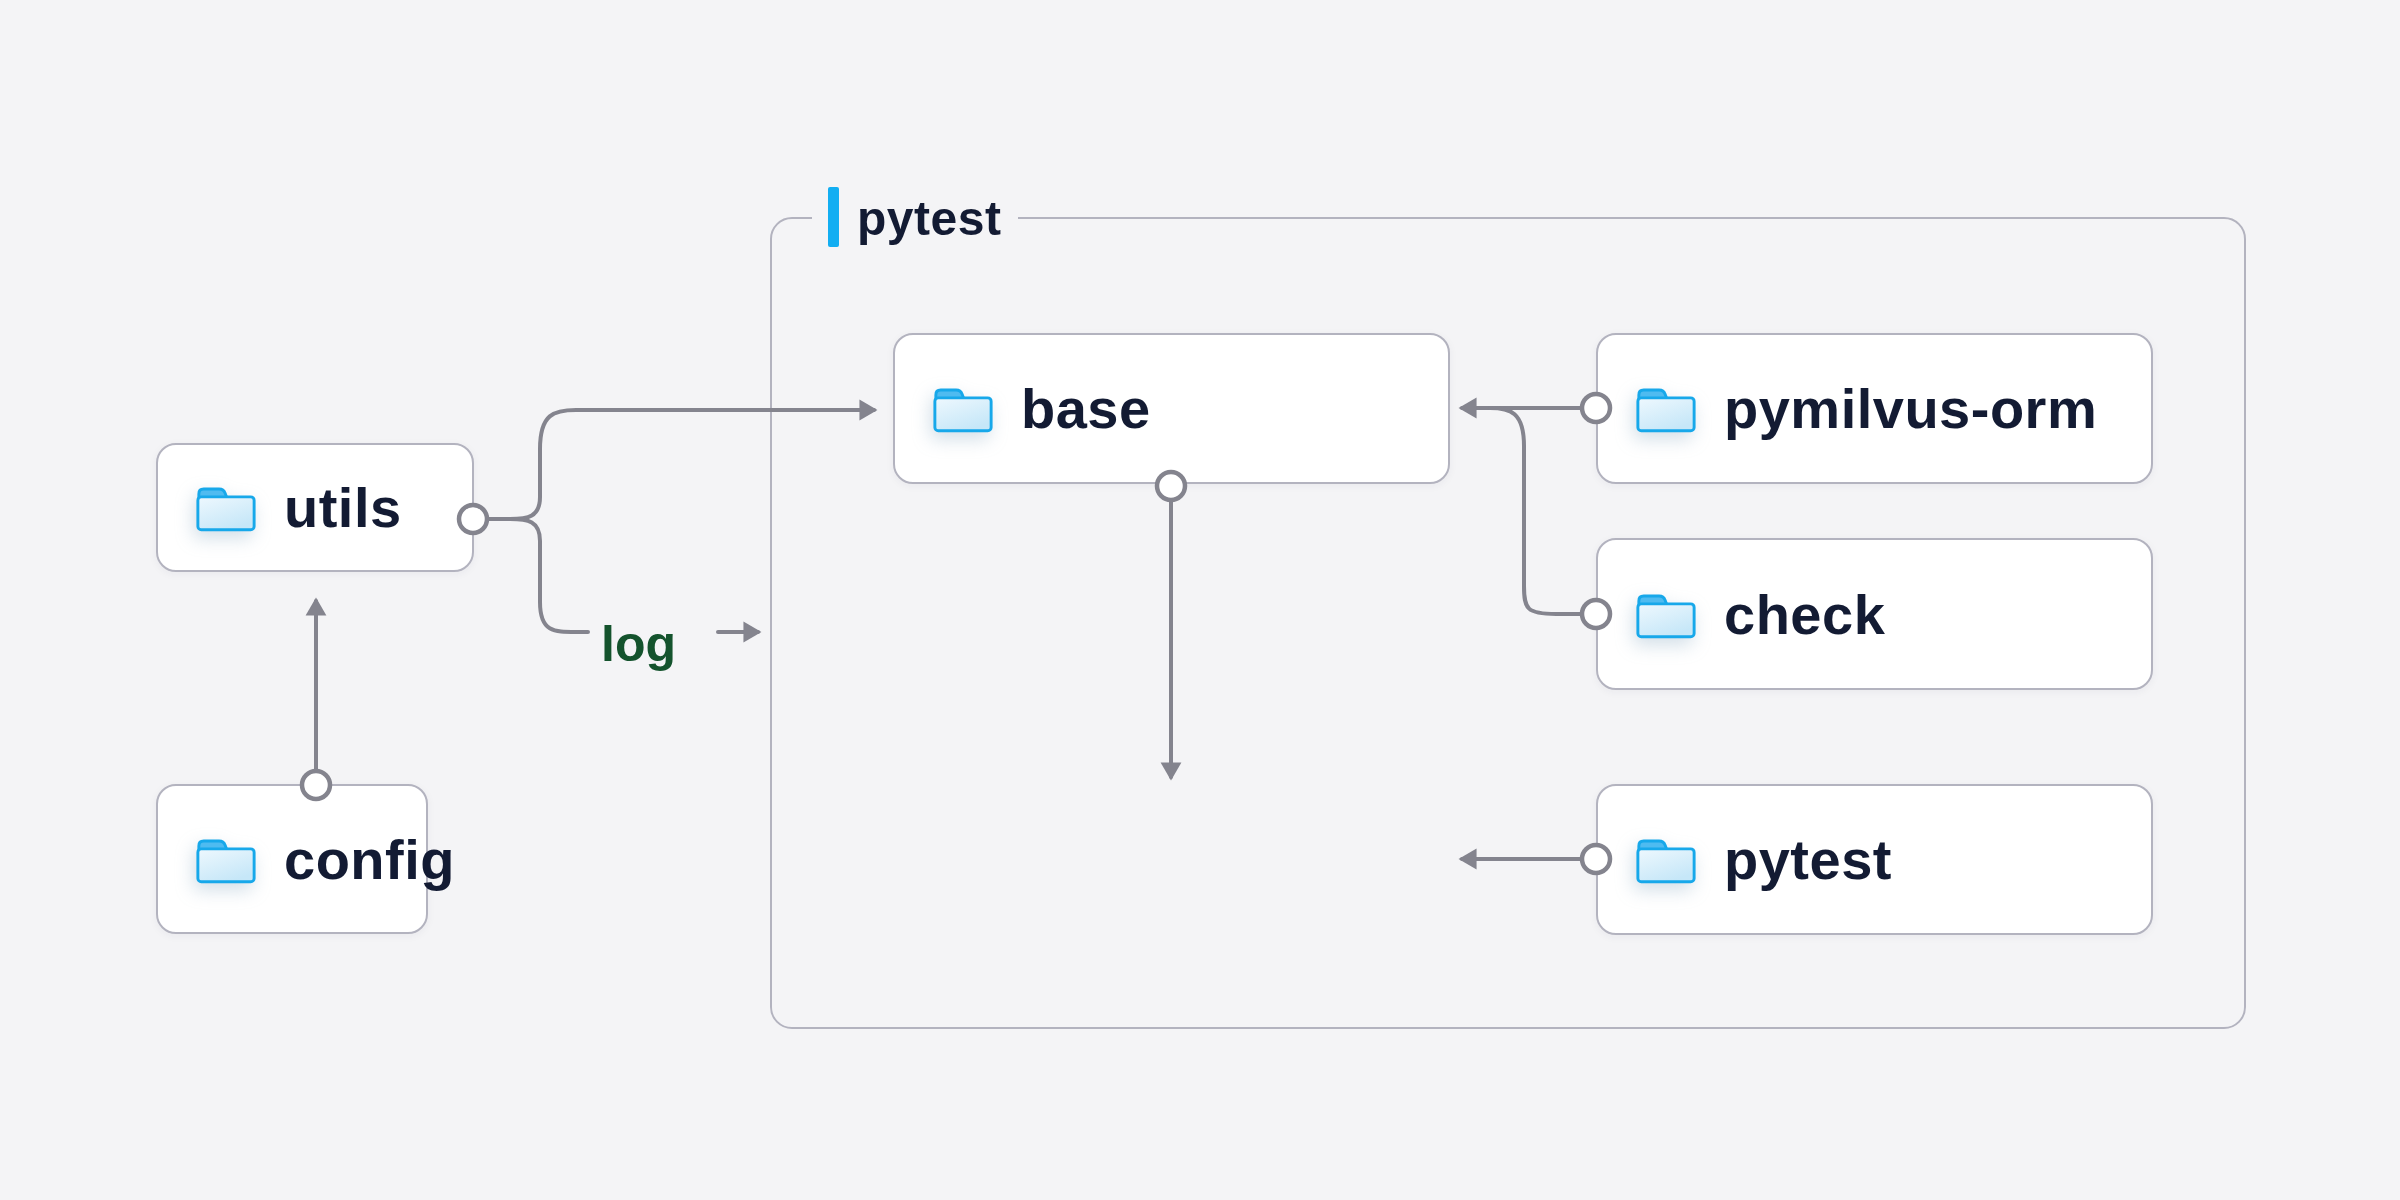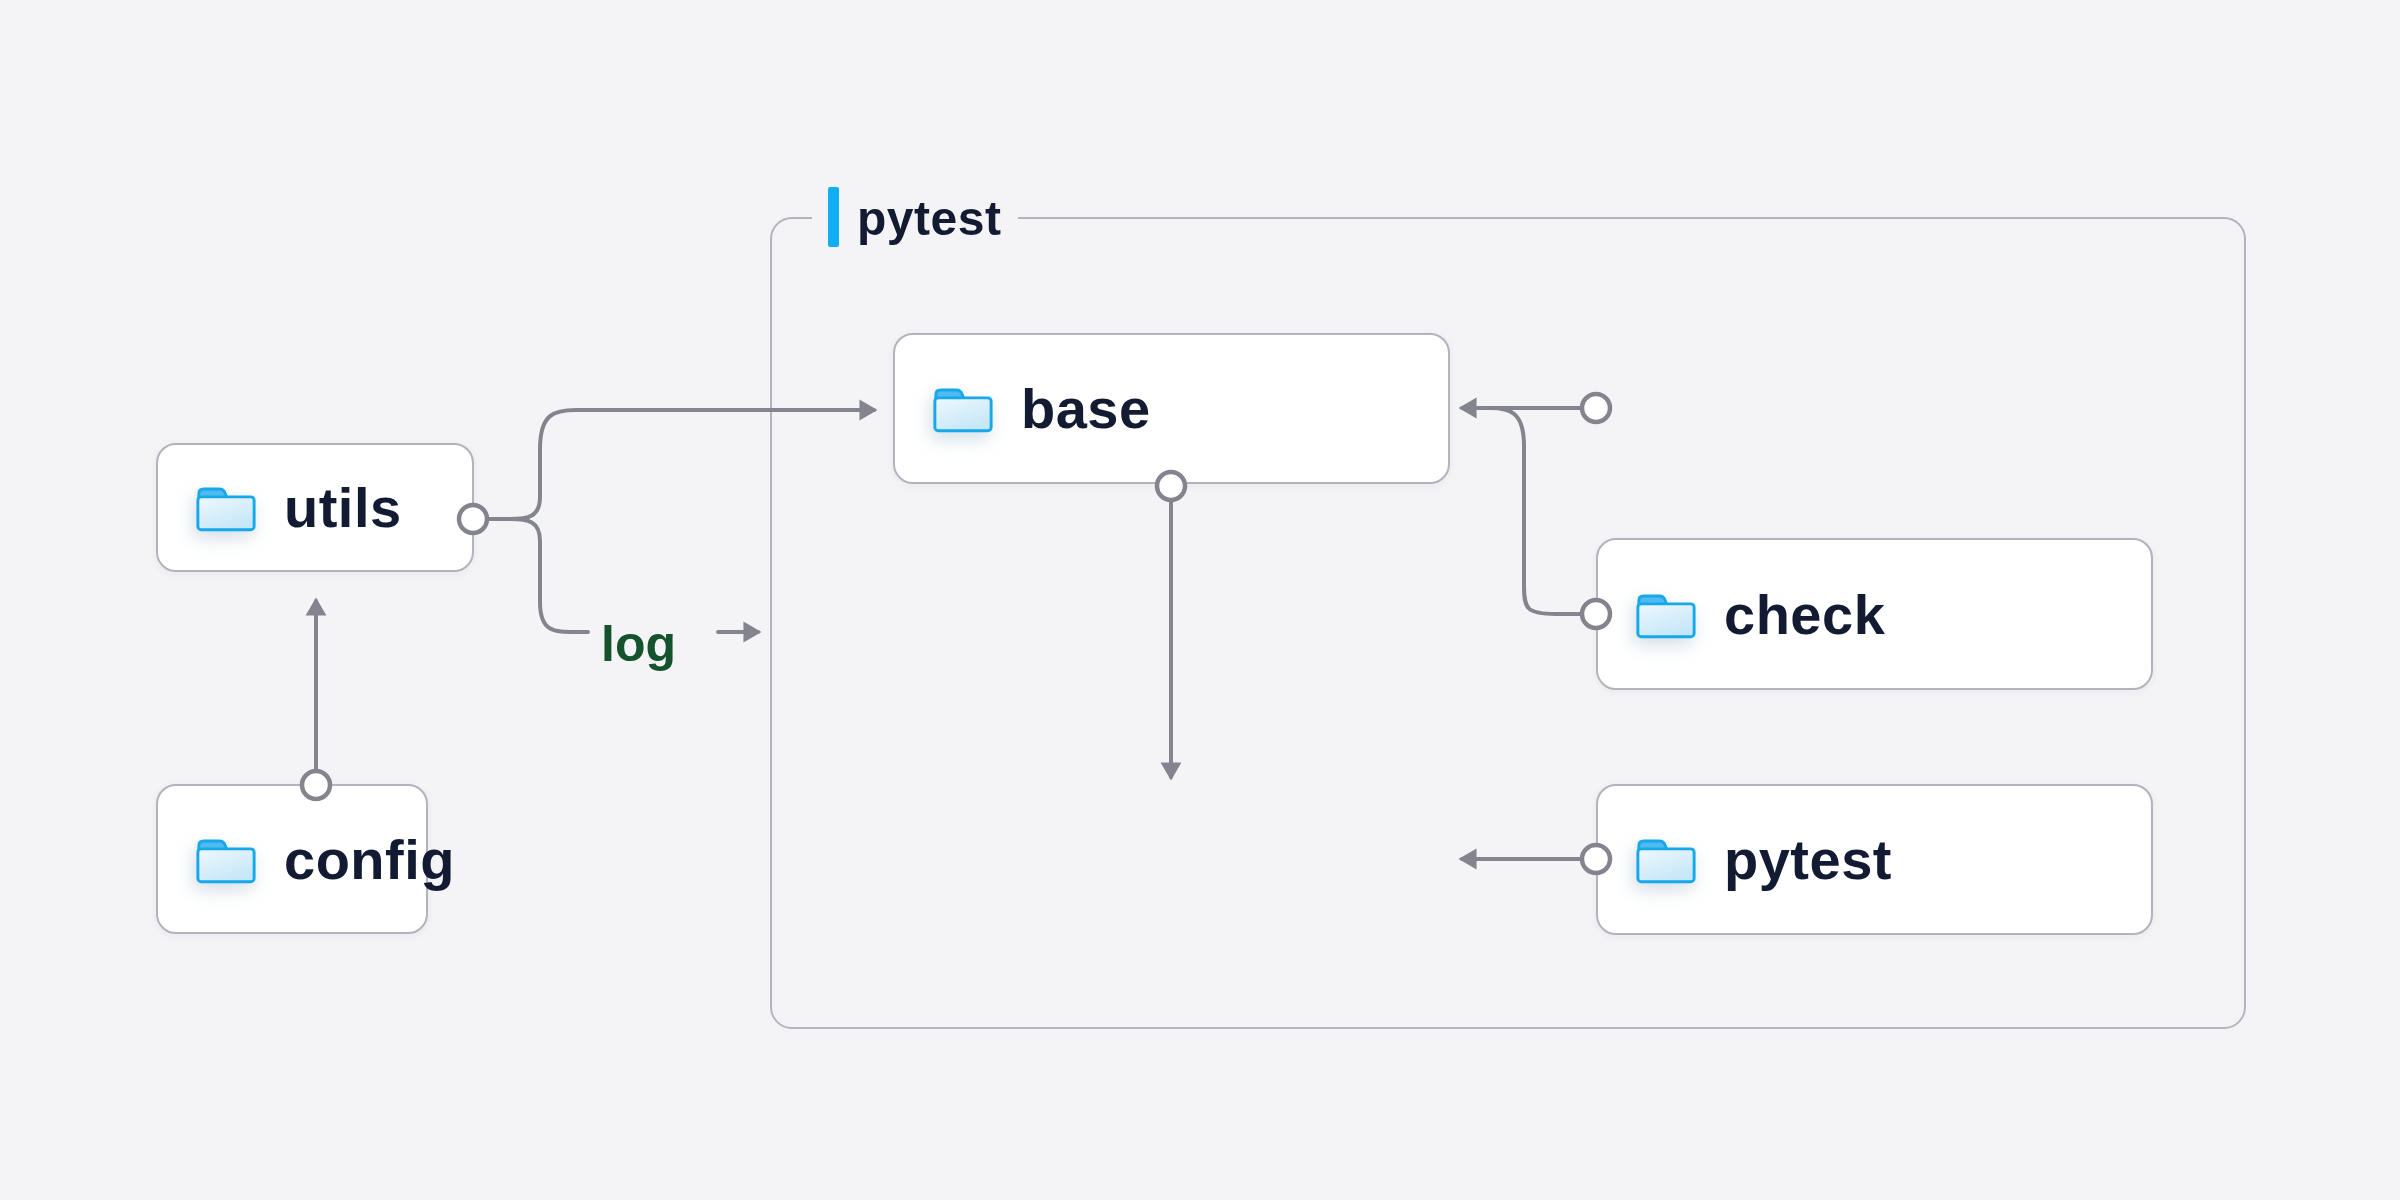--- a/index.html
+++ b/index.html
@@ -77,20 +77,26 @@
   </div>
 
   <div class="node" style="left:893px;top:333px;width:557px;height:151px">
     <svg class="folder" viewBox="0 0 66 50">
         <use href="#folder-shape"></use>
       </svg>
     <span class="nlabel">base</span>
   </div>
 
 
+  <div class="node" style="left:1596px;top:333px;width:557px;height:151px">
+    <svg class="folder" viewBox="0 0 66 50">
+        <use href="#folder-shape"></use>
+      </svg>
+    <span class="nlabel">pymilvus-orm</span>
+  </div>
 
   <div class="node" style="left:1596px;top:538px;width:557px;height:152px">
     <svg class="folder" viewBox="0 0 66 50">
         <use href="#folder-shape"></use>
       </svg>
     <span class="nlabel">check</span>
   </div>
 
   <div class="node" style="left:1596px;top:784px;width:557px;height:151px">
     <svg class="folder" viewBox="0 0 66 50">

